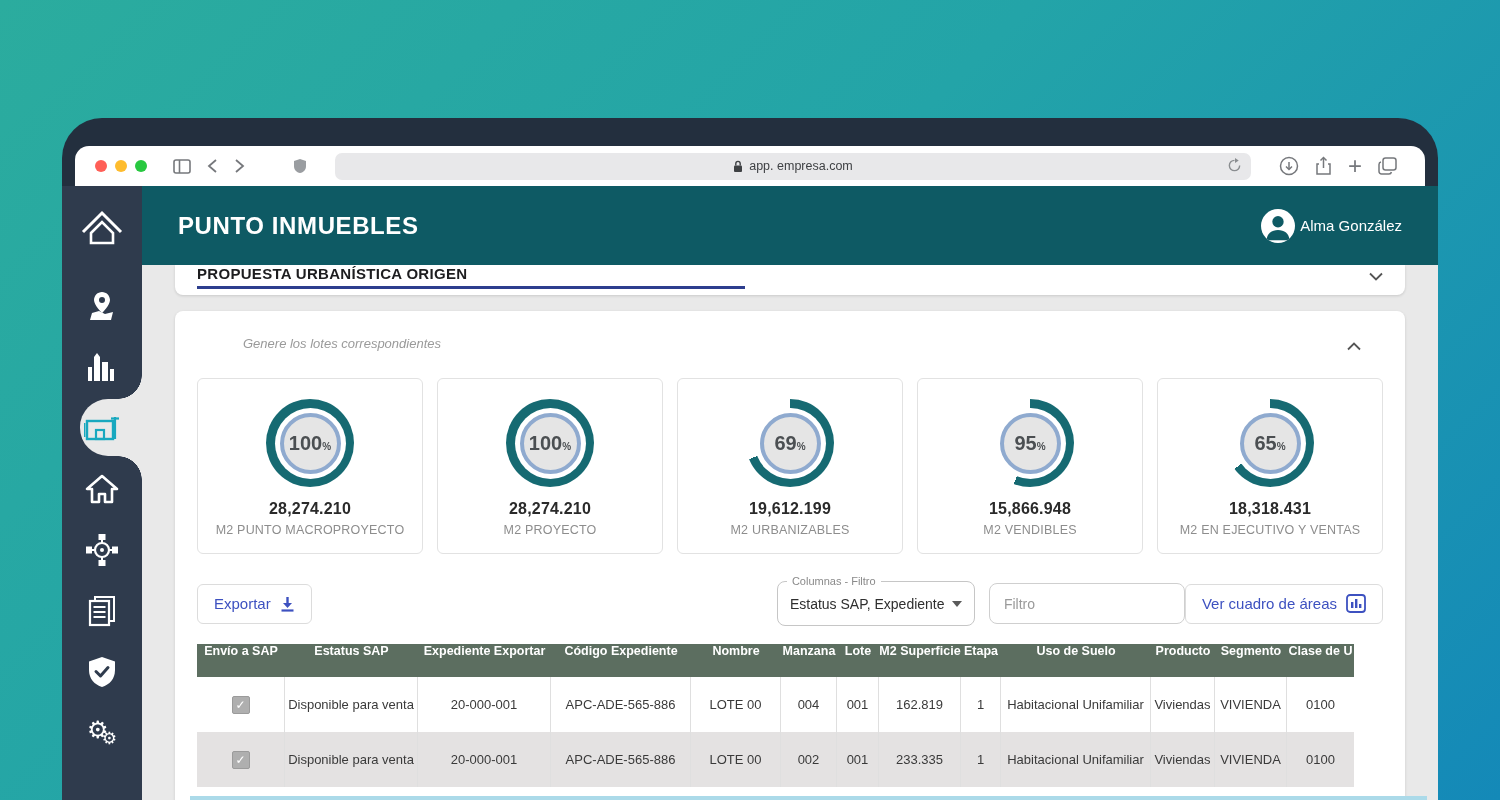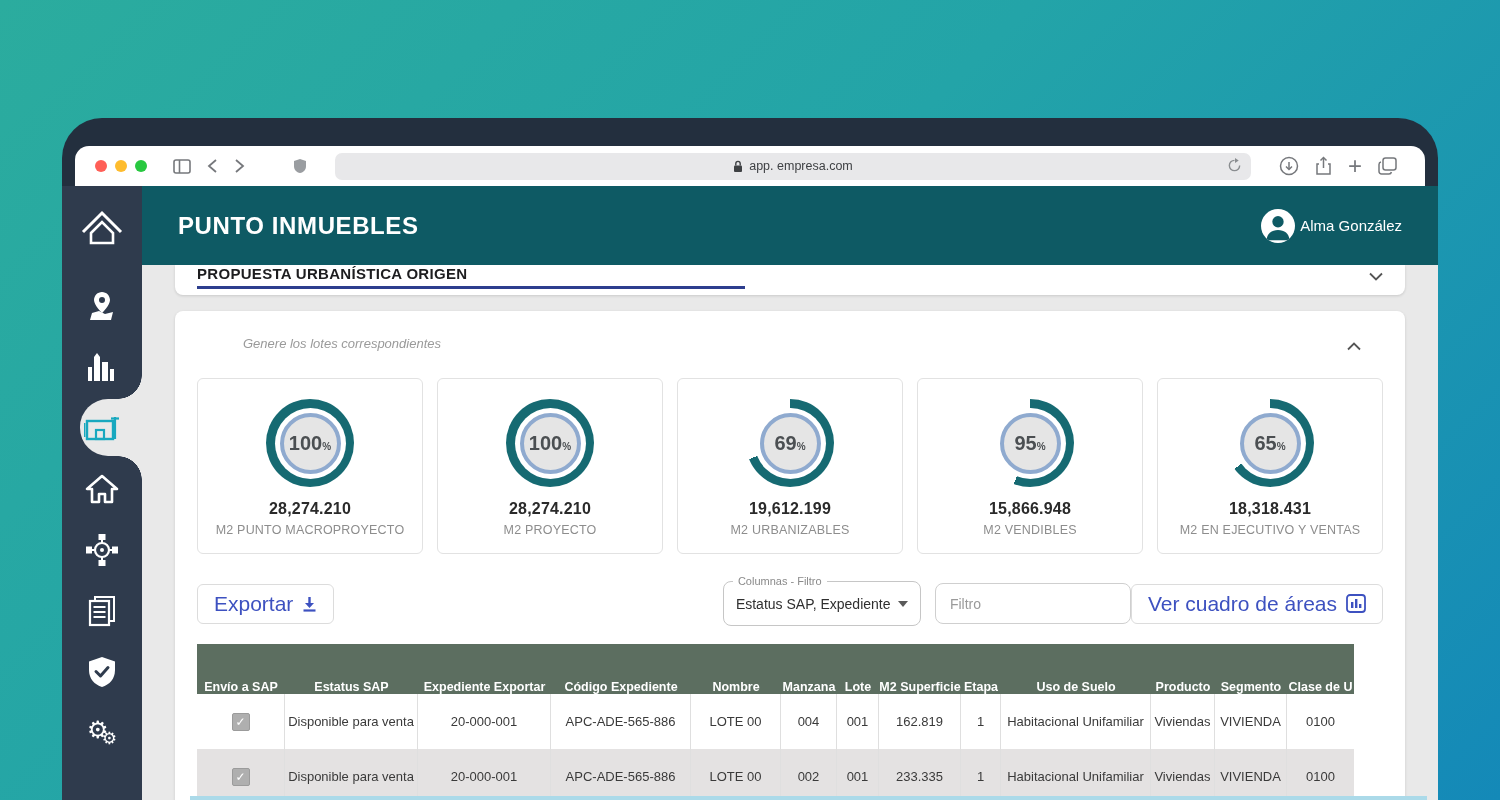--- a/index.html
+++ b/index.html
@@ -69,38 +69,38 @@
   .ring-hole { width:71px; height:71px; background:#fff; border-radius:50%; display:grid; place-items:center; }
   .ring-blue { width:61px; height:61px; border:4.5px solid #8FAACF; border-radius:50%; background:#e5e5e5;
                display:grid; place-items:center;font-weight:bold; }
   .pct { font-size:20px; color:#4b4f52; }
   .pct small { font-size:10px; }
   .stat-value { margin-top:13px; font-size:16px; font-weight:700; color:#2a2a2a; letter-spacing:.2px; }
   .stat-label { margin-top:5px; font-size:12.5px; color:#8D8D8D; letter-spacing:.2px; }
 
   .toolbar { display:flex; align-items:center; margin-top:27px; }
   .btn { height:40px; background:#fff; border:1px solid #DCDCDC; border-radius:6px; color:#3D51C0;
-         font-size:21px; display:flex; align-items:center; gap:9px; padding:0 16px; cursor:pointer;
+         font-size:15px; display:flex; align-items:center; gap:9px; padding:0 16px; cursor:pointer;
          font-family:"Liberation Sans", sans-serif; }
   .spacer { flex:1; }
   .select-col { position:relative; width:198px; height:45px; border:1px solid #C6C6C6; border-radius:8px;
                 background:#fff; display:flex; align-items:center; padding:0 12px; cursor:pointer; }
   .float-label { position:absolute; top:-7px; left:9px; background:#fff; padding:0 5px; font-size:11px; color:#8a8a8a; }
   .select-value { flex:1; font-size:14px; color:#2f2f2f; white-space:nowrap; overflow:hidden; }
   .caret { width:0; height:0; border-left:5px solid transparent; border-right:5px solid transparent;
            border-top:6px solid #5a5a5a; margin-left:8px; }
   .input-filtro { width:196px; height:41px; border:1px solid #CFCFCF; border-radius:8px; margin-left:14px;
                   padding:0 14px; font-size:14px; color:#333; background:#fff; outline:none;
                   font-family:"Liberation Sans", sans-serif; }
   .input-filtro::placeholder { color:#9a9a9a; }
   .btn-areas { }
 
   .tbl { margin-top:18px; width:1157px; }
   .tr { display:flex; }
-  .thead { background:#5C6E60; height:50px; align-items:flex-end; }
+  .thead { background:#5C6E60; height:33px; align-items:flex-start; }
   .th { color:#fff; font-size:12.5px; font-weight:700; text-align:center; white-space:nowrap; }
   .td { display:flex; align-items:center; justify-content:center; font-size:13px; color:#3A3A3A;
         border-right:1px solid #DFDFDF; height:55px; white-space:nowrap; }
   .row-odd { background:#fff; }
   .row-even { background:#E4E2E2; }
   .c0{width:88px}.c1{width:133px}.c2{width:133px}.c3{width:140px}.c4{width:90px}.c5{width:56px}
   .c6{width:42px}.c7{width:82px}.c8{width:40px}.c9{width:150px}.c10{width:64px}.c11{width:72px}
   .c12{width:67px; border-right:none}
   .checkbox { width:18px; height:18px; background:#AFAFAF; border:1px solid #9b9b9b; border-radius:2px;
               color:#fff; font-size:12px; display:grid; place-items:center; }

